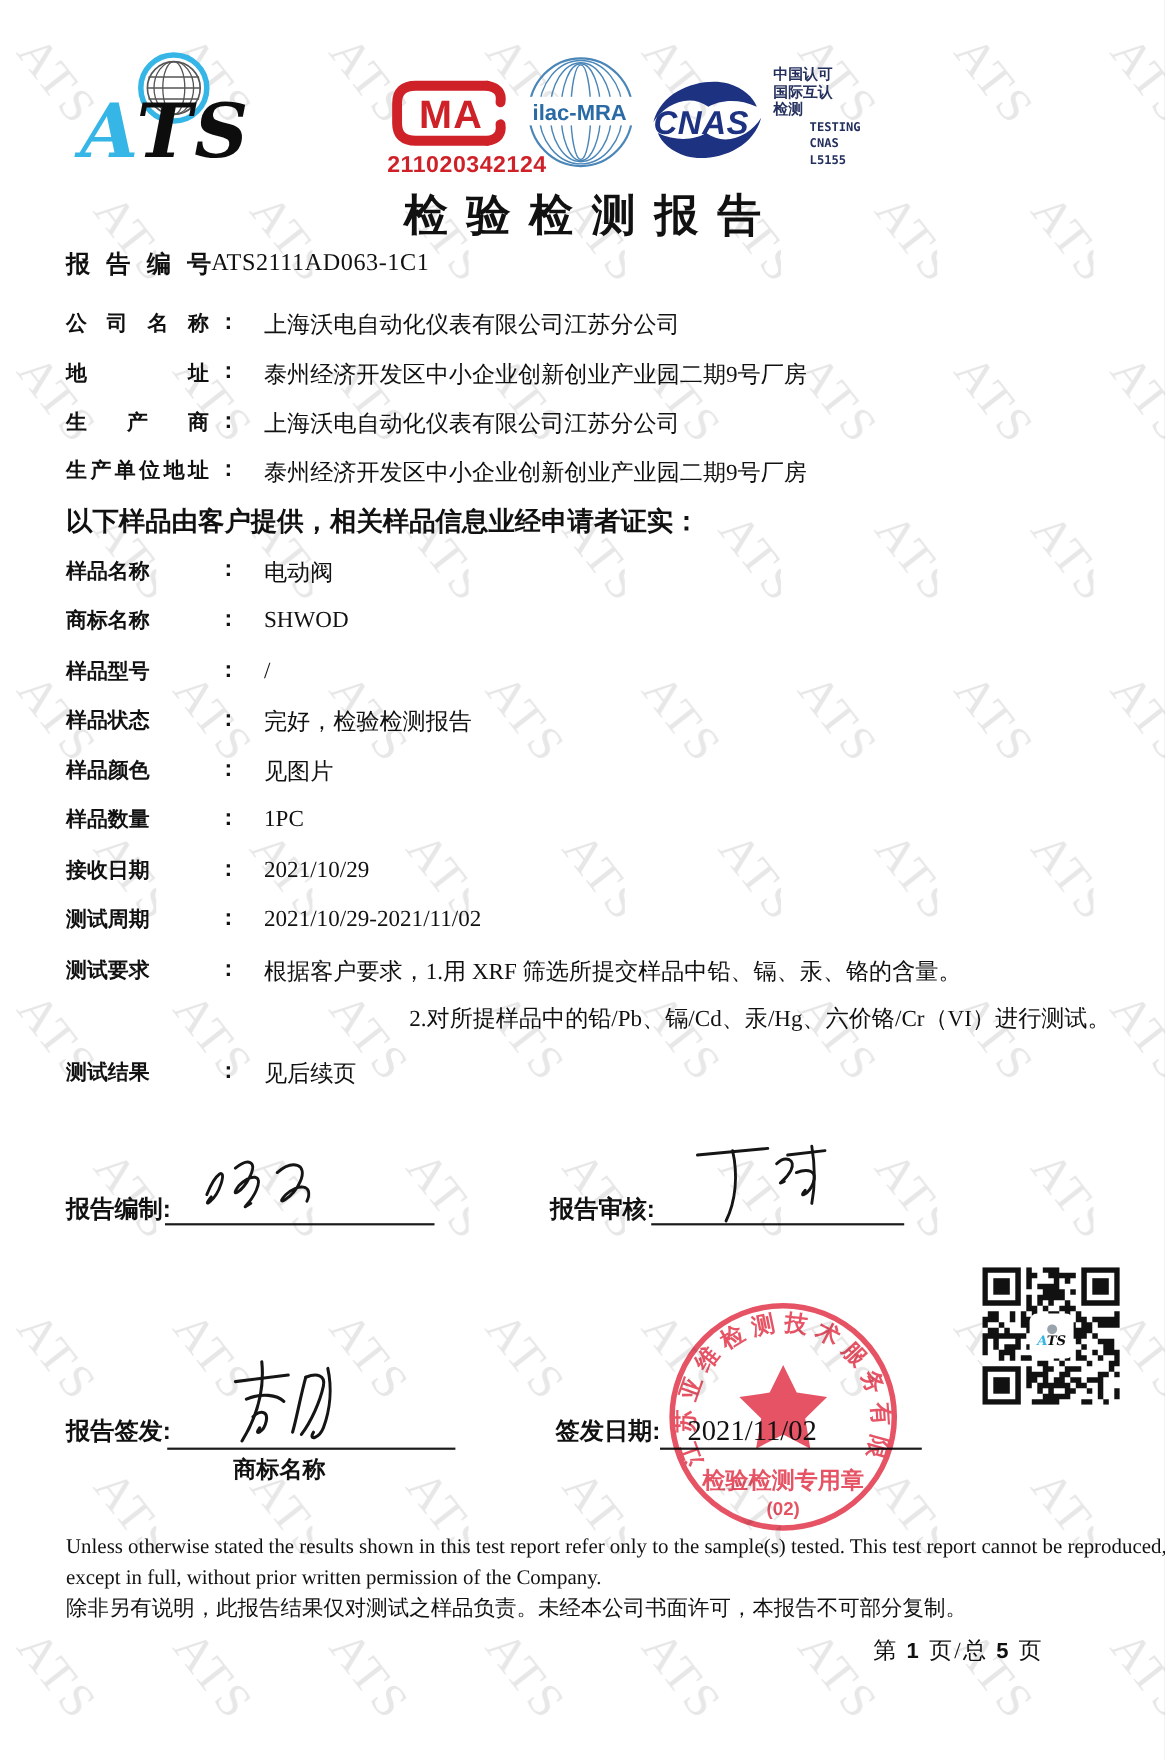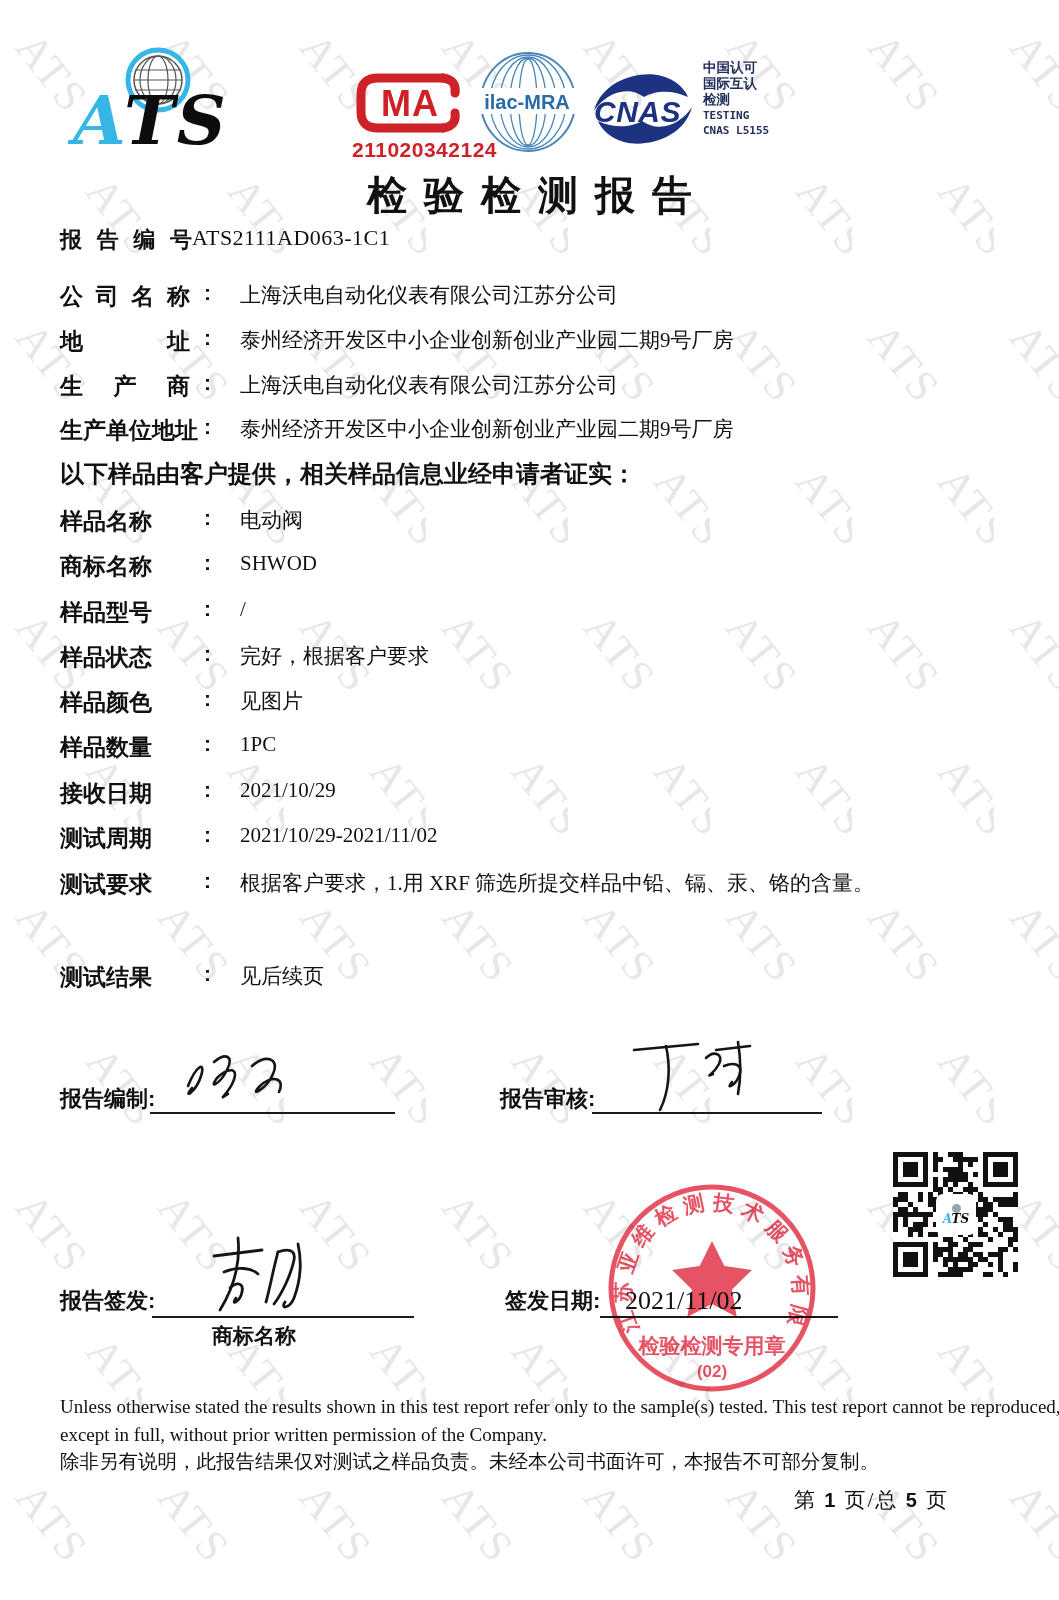--- a/index.html
+++ b/index.html
@@ -13,26 +13,26 @@
                font-style:italic;font-weight:800;font-size:68px;line-height:72px;letter-spacing:2px;}
   .ats-a{color:#35b6e6;} .ats-ts{color:#0d0d0d;}
   .globe{position:absolute;left:52px;top:0;}
   .cma-wrap{left:350px;top:70px;z-index:1;}
   .cma-num{position:absolute;left:352px;top:138px;width:118px;color:#cf2128;z-index:1;
            font-family:"Liberation Sans",sans-serif;font-size:21px;font-weight:600;letter-spacing:.5px;}
   .ilac-wrap{left:477px;top:50px;z-index:1;}
   .cnas-wrap{left:588px;top:66px;z-index:1;}
   .cnas-txt{left:703px;top:60px;width:90px;z-index:1;color:#232f5c;}
   .cnas-txt .cn{font-family:"Liberation Sans",sans-serif;font-size:13.5px;font-weight:700;line-height:16px;}
-  .cnas-txt .en{font-family:"DejaVu Sans Mono",monospace;font-size:11px;font-weight:700;line-height:15px;}
+  .cnas-txt .en{font-family:"DejaVu Sans Mono",monospace;font-size:11px;font-weight:700;line-height:15px;margin-left:33px;}
   
   .title{left:0;right:0;top:168px;text-align:center;font-size:40px;font-weight:700;
          letter-spacing:17px;text-indent:17px;z-index:1;}
   .row{position:absolute;left:60px;display:flex;align-items:flex-start;z-index:1;white-space:nowrap;}
-  .lbl{width:130px;font-family:"Liberation Sans",sans-serif;font-weight:700;font-size:23px;flex:none;}
+  .lbl{width:130px;font-family:"Liberation Sans",sans-serif;font-weight:700;font-size:19px;flex:none;}
   .lbl.j{text-align:justify;text-align-last:justify;}
   .colon{margin-left:14px;width:10px;font-weight:700;font-family:"Liberation Sans",sans-serif;font-size:21px;flex:none;}
   .val{margin-left:26px;font-size:21px;}
   .rep-lbl{width:132px;font-family:"Liberation Sans",sans-serif;font-weight:700;font-size:22px;
            text-align:justify;text-align-last:justify;flex:none;}
   .rep-val{font-size:22px;letter-spacing:.5px;}
   .note{left:60px;top:458px;font-family:"Liberation Sans",sans-serif;font-weight:700;font-size:24px;z-index:1;}
   .req2{left:372px;top:912px;font-size:21px;z-index:1;white-space:nowrap;}
   
   .sig-label{font-family:"Liberation Sans",sans-serif;font-weight:700;font-size:22px;z-index:1;white-space:nowrap;}
@@ -155,21 +155,21 @@
     <span class="val">SHWOD</span>
   </div>
   <div class="row" style="top:597px">
     <span class="lbl">样品型号</span>
     <span class="colon">:</span>
     <span class="val">/</span>
   </div>
   <div class="row" style="top:642px">
     <span class="lbl">样品状态</span>
     <span class="colon">:</span>
-    <span class="val">完好，根据客户要求</span>
+    <span class="val">完好，检验检测报告</span>
   </div>
   <div class="row" style="top:687px">
     <span class="lbl">样品颜色</span>
     <span class="colon">:</span>
     <span class="val">见图片</span>
   </div>
   <div class="row" style="top:732px">
     <span class="lbl">样品数量</span>
     <span class="colon">:</span>
     <span class="val">1PC</span>
@@ -182,20 +182,21 @@
   <div class="row" style="top:823px">
     <span class="lbl">测试周期</span>
     <span class="colon">:</span>
     <span class="val">2021/10/29-2021/11/02</span>
   </div>
   <div class="row" style="top:869px">
     <span class="lbl">测试要求</span>
     <span class="colon">:</span>
     <span class="val">根据客户要求，1.用 XRF 筛选所提交样品中铅、镉、汞、铬的含量。</span>
   </div>
+  <div class="abs req2">2.对所提样品中的铅/Pb、镉/Cd、汞/Hg、六价铬/Cr（VI）进行测试。</div>
   <div class="row" style="top:962px">
     <span class="lbl">测试结果</span>
     <span class="colon">:</span>
     <span class="val">见后续页</span>
   </div>
 
   <div class="abs sig-label" style="left:60px;top:1084px">报告编制:</div>
   <div class="uline" style="left:150px;top:1112px;width:245px"></div>
   <svg class="sig-svg" style="left:170px;top:1046px" width="150" height="64" viewBox="0 0 150 64" fill="none" stroke="#151515" stroke-width="2.6" stroke-linecap="round">
     <path d="M18,40 C26,20 36,14 31,30 C26,46 12,54 22,42"></path>

